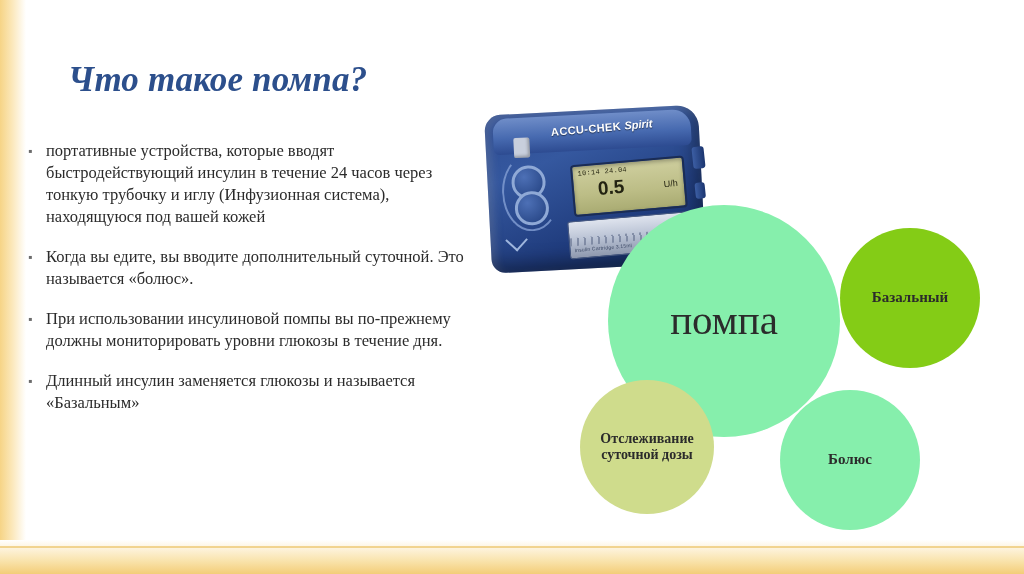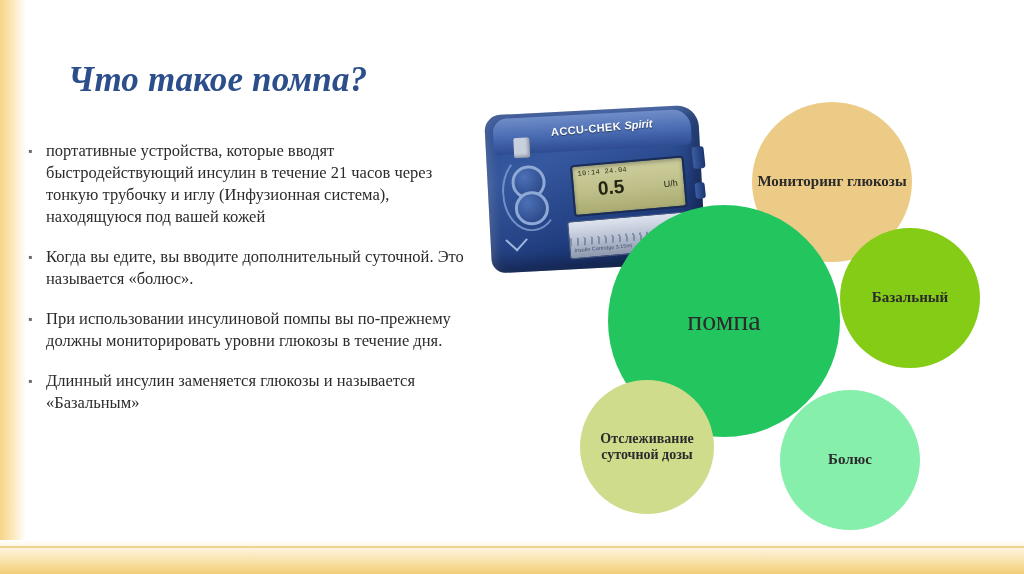--- a/index.html
+++ b/index.html
@@ -251,22 +251,22 @@
     align-items: center;
     justify-content: center;
     text-align: center;
     font-family: "Liberation Serif", serif;
     color: #2b2b2b;
     line-height: 1.15;
   }
   .c-main {
     left: 48px; top: 125px;
     width: 232px; height: 232px;
-    background: #22c55e;
-    font-size: 28px;
+    background: #86efac;
+    font-size: 41px;
   }
   .c-monitor {
     left: 192px; top: 22px;
     width: 160px; height: 160px;
     background: #eccb86;
     font-size: 15px;
     font-weight: bold;
   }
   .c-basal {
     left: 280px; top: 148px;
@@ -295,21 +295,21 @@
 
 <div id="slide">
 
   <div class="edge-left"></div>
 
   <div class="title">Что такое помпа?</div>
 
   <div class="bullets">
     <div class="bullet">
       <span class="marker">▪</span>
-      <span class="text">портативные устройства, которые вводят быстродействующий инсулин в течение 21 часов через тонкую трубочку и иглу (Инфузионная система), находящуюся под вашей кожей</span>
+      <span class="text">портативные устройства, которые вводят быстродействующий инсулин в течение 24 часов через тонкую трубочку и иглу (Инфузионная система), находящуюся под вашей кожей</span>
     </div>
     <div class="bullet">
       <span class="marker">▪</span>
       <span class="text">Когда вы едите, вы вводите дополнительный суточной. Это называется «болюс».</span>
     </div>
     <div class="bullet">
       <span class="marker">▪</span>
       <span class="text">При использовании инсулиновой помпы вы по-прежнему должны мониторировать уровни глюкозы в течение дня.</span>
     </div>
     <div class="bullet">
@@ -334,21 +334,20 @@
       </div>
       <div class="pump-cart">
         <div class="pump-cart-label">Insulin Cartridge 3.15ml</div>
       </div>
       <div class="pump-side"></div>
       <div class="pump-side2"></div>
     </div>
   </div>
 
   <div class="circles">
-    <div class="circle c-monitor">Мониторинг глюкозы</div>
     <div class="circle c-main">помпа</div>
     <div class="circle c-basal">Базальный</div>
     <div class="circle c-track">Отслеживание суточной дозы</div>
     <div class="circle c-bolus">Болюс</div>
   </div>
 
   <div class="edge-bottom"></div>
   <div class="edge-bottom-line"></div>
 
 </div>

